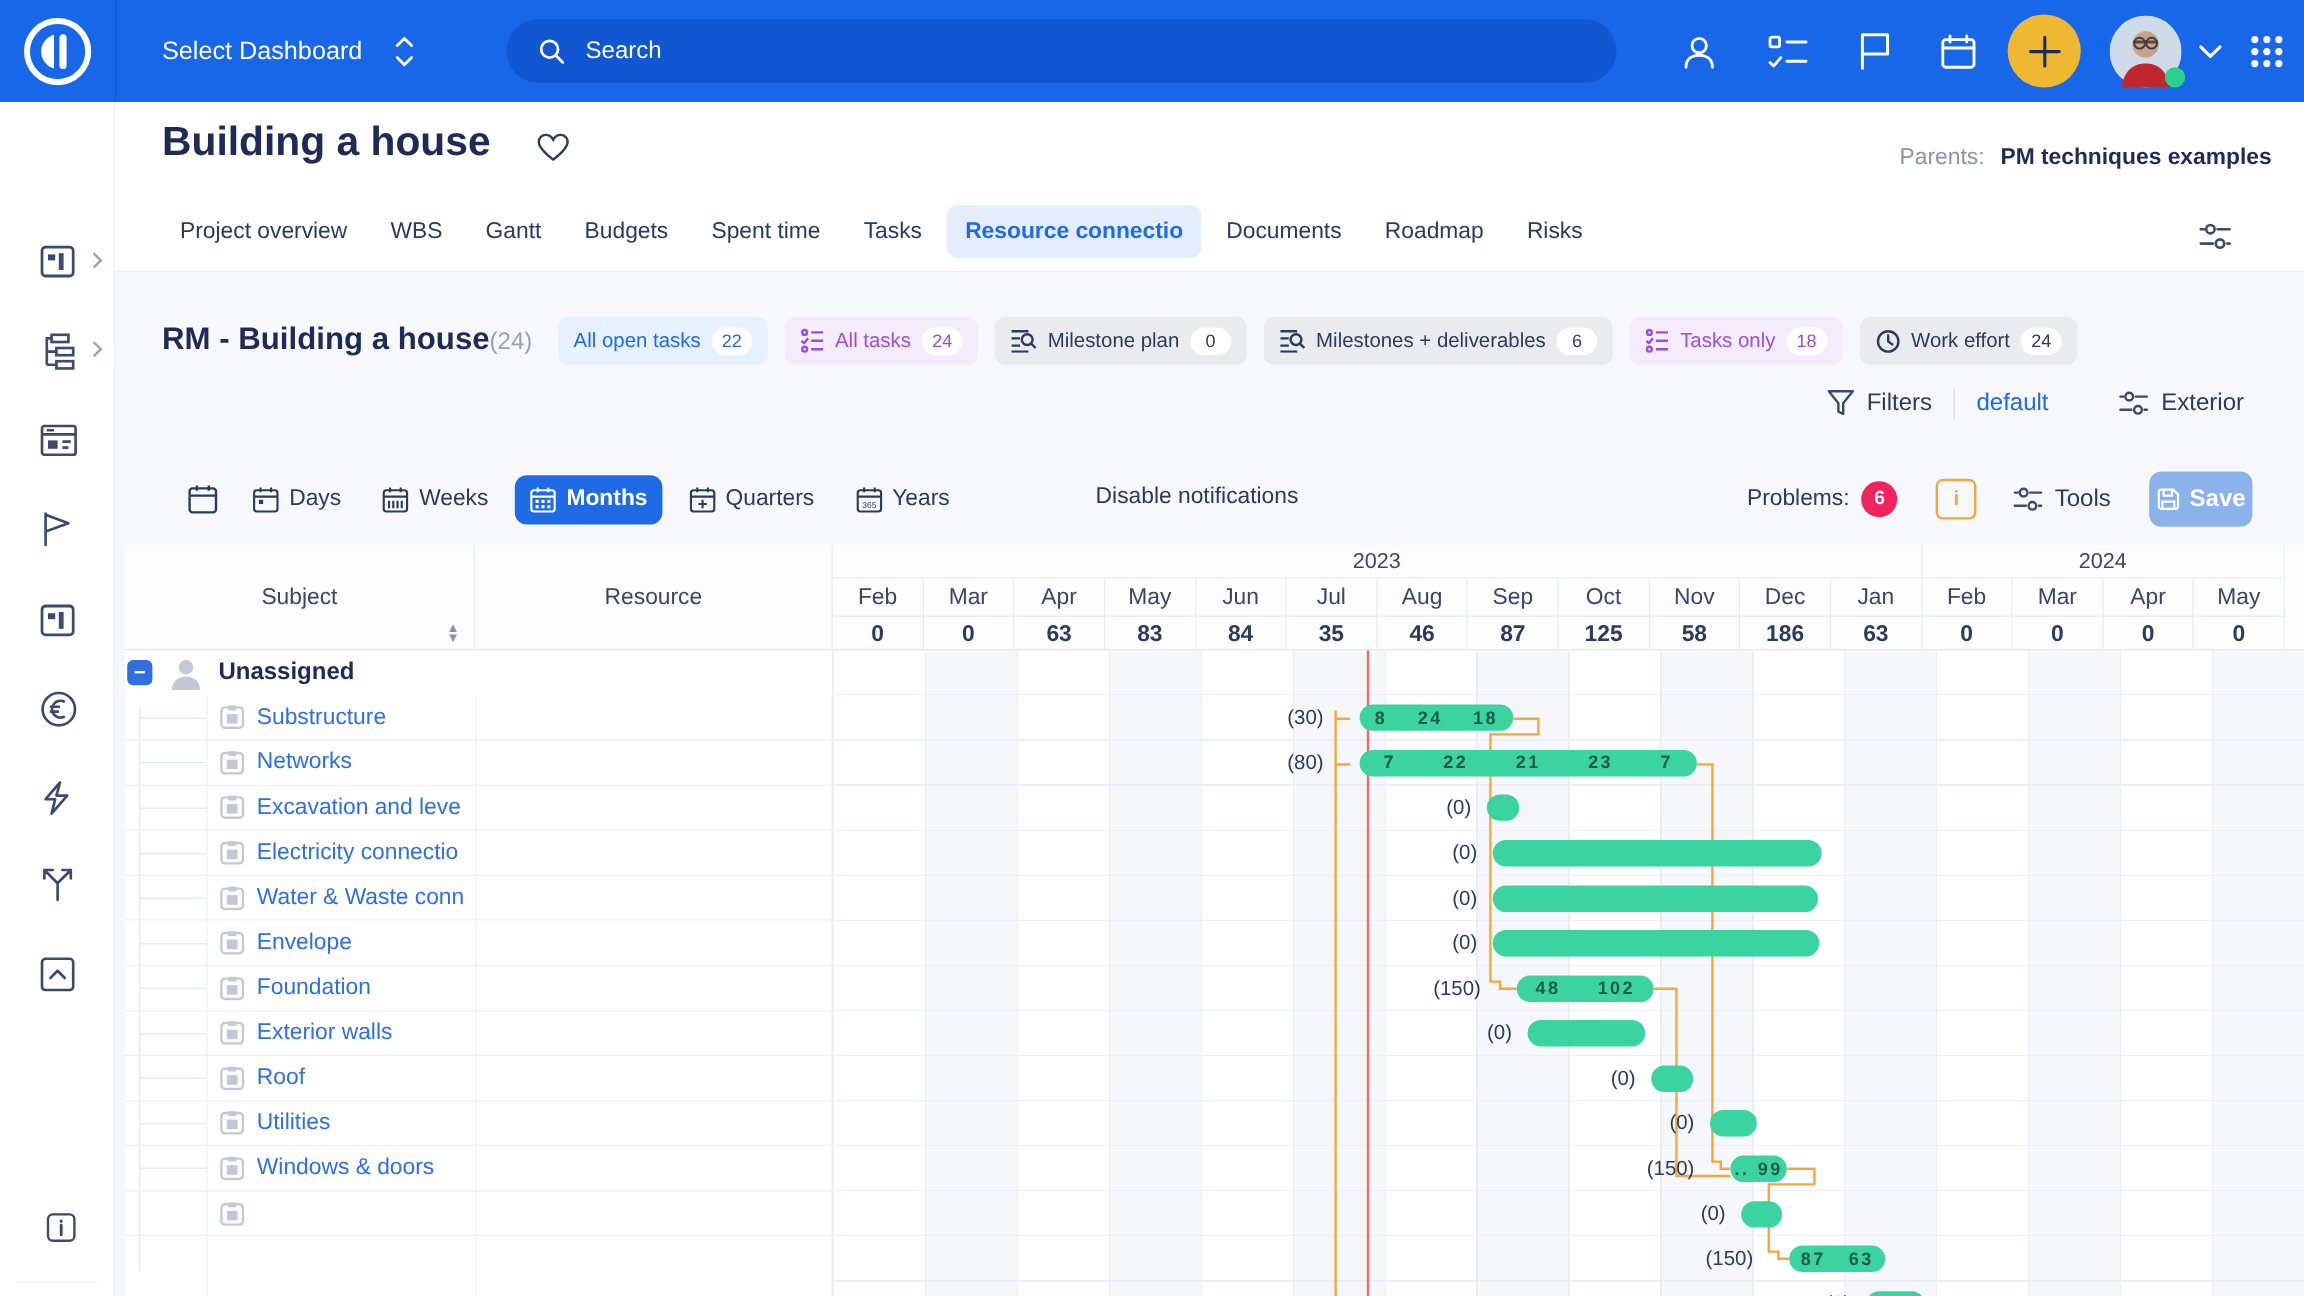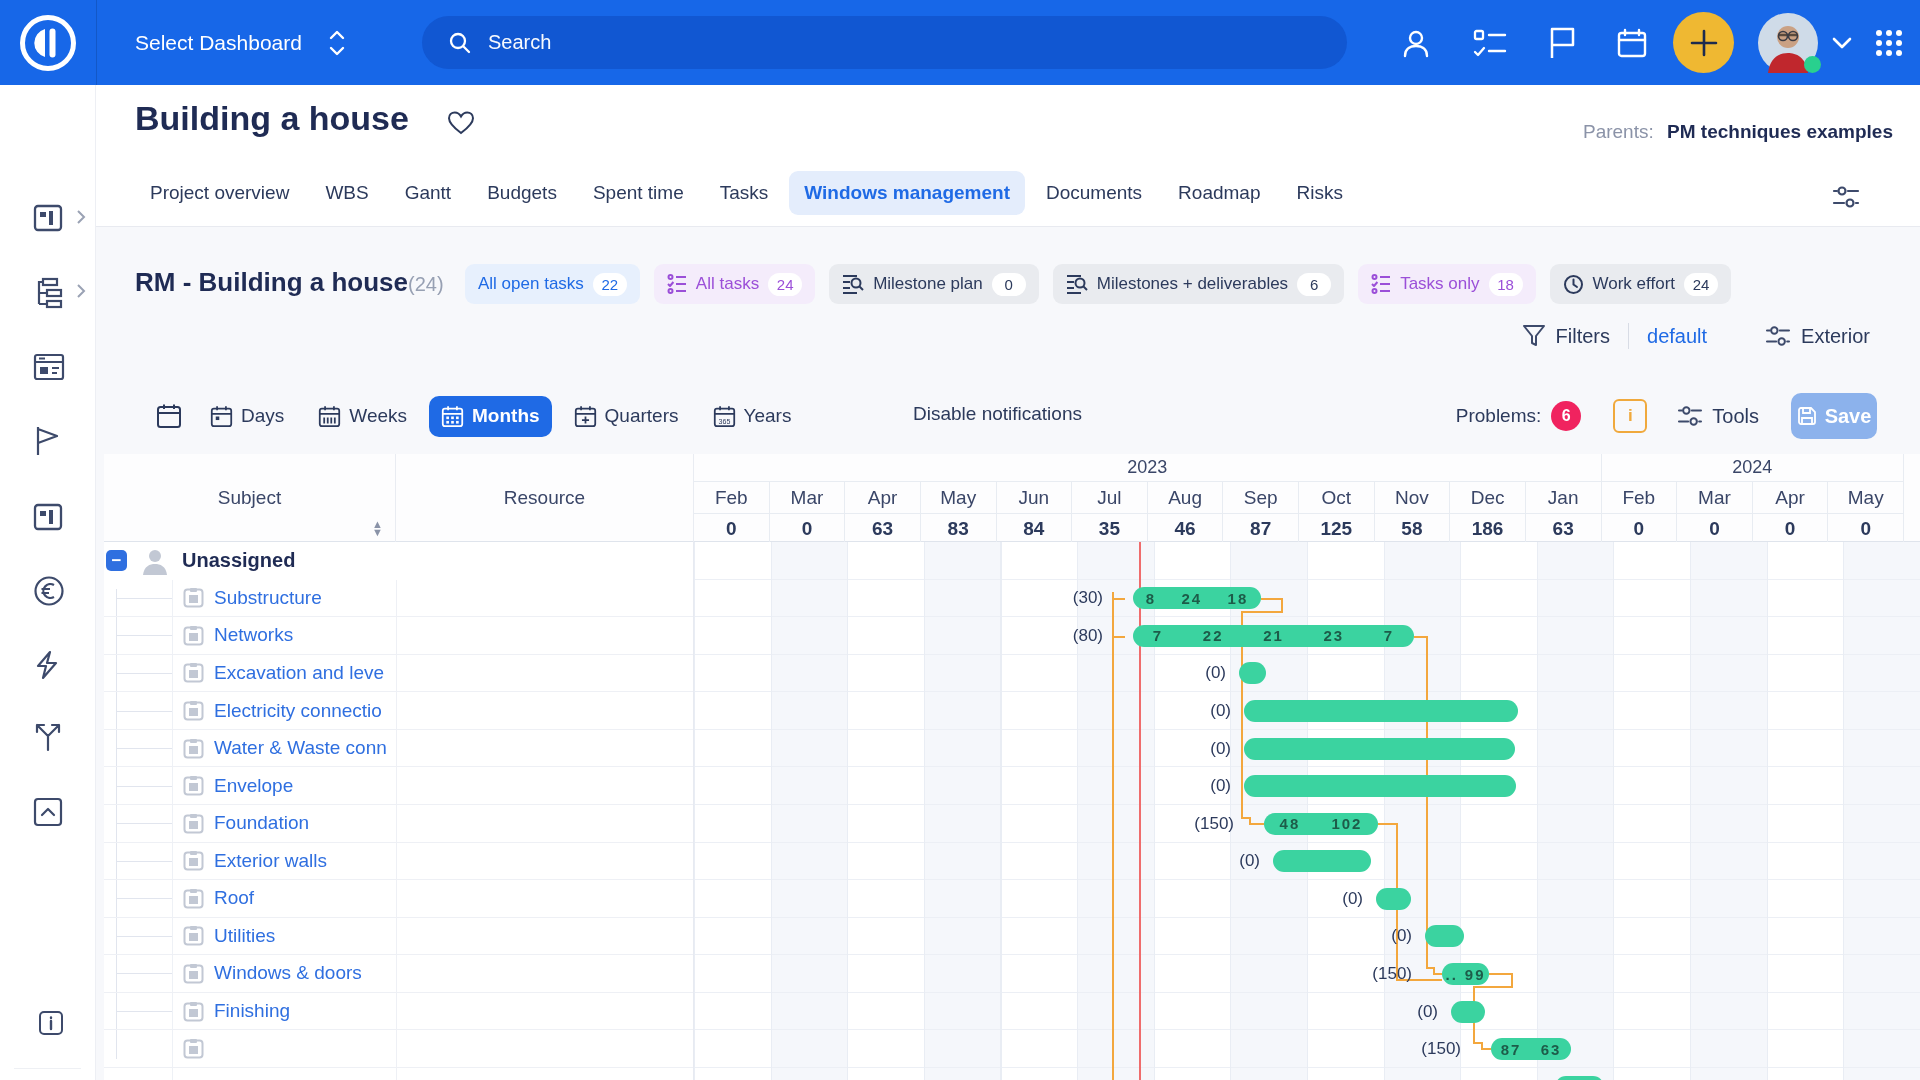--- a/index.html
+++ b/index.html
@@ -296,21 +296,21 @@
     <span class="pval">PM techniques examples</span>
   </div>
 
   <div class="tabs" id="tabs">
       <div class="tab">Project overview</div>
       <div class="tab">WBS</div>
       <div class="tab">Gantt</div>
       <div class="tab">Budgets</div>
       <div class="tab">Spent time</div>
       <div class="tab">Tasks</div>
-      <div class="tab active">Windows management</div>
+      <div class="tab active">Resource connectio</div>
       <div class="tab">Documents</div>
       <div class="tab">Roadmap</div>
       <div class="tab">Risks</div>
     </div>
   <span class="tabs-options">
     <svg width="28" height="24" viewBox="0 0 28 24" fill="none" stroke="#3d4a6b" stroke-width="2.2" stroke-linecap="round">
         <circle cx="10" cy="6" r="3.5"></circle>
         <path d="M16 6 H26 M2 6 H5"></path>
         <circle cx="18" cy="18" r="3.5"></circle>
         <path d="M2 18 H12 M24 18 H26"></path>
@@ -733,31 +733,20 @@
             <span class="task-ico">
               <svg width="21" height="21" viewBox="0 0 21 21">
                 <rect x="1.5" y="2.5" width="18" height="17" rx="3" fill="none" stroke="#c2c8d4" stroke-width="2"></rect>
                 <rect x="7" y="1" width="7" height="4" rx="1" fill="#c2c8d4"></rect>
                 <rect x="6" y="8" width="9" height="8" fill="#c2c8d4"></rect>
               </svg>
             </span>
             <span class="task-label">Windows &amp; doors</span>
           </div>
           <div class="lrow">
-            <span class="tick"></span>
-            <span class="task-ico">
-              <svg width="21" height="21" viewBox="0 0 21 21">
-                <rect x="1.5" y="2.5" width="18" height="17" rx="3" fill="none" stroke="#c2c8d4" stroke-width="2"></rect>
-                <rect x="7" y="1" width="7" height="4" rx="1" fill="#c2c8d4"></rect>
-                <rect x="6" y="8" width="9" height="8" fill="#c2c8d4"></rect>
-              </svg>
-            </span>
-            <span class="task-label">Finishing</span>
-          </div>
-          <div class="lrow">
             <span class="task-ico">
               <svg width="21" height="21" viewBox="0 0 21 21">
                 <rect x="1.5" y="2.5" width="18" height="17" rx="3" fill="none" stroke="#c2c8d4" stroke-width="2"></rect>
                 <rect x="7" y="1" width="7" height="4" rx="1" fill="#c2c8d4"></rect>
                 <rect x="6" y="8" width="9" height="8" fill="#c2c8d4"></rect>
               </svg>
             </span>
           </div>
         </div>
     </div>

